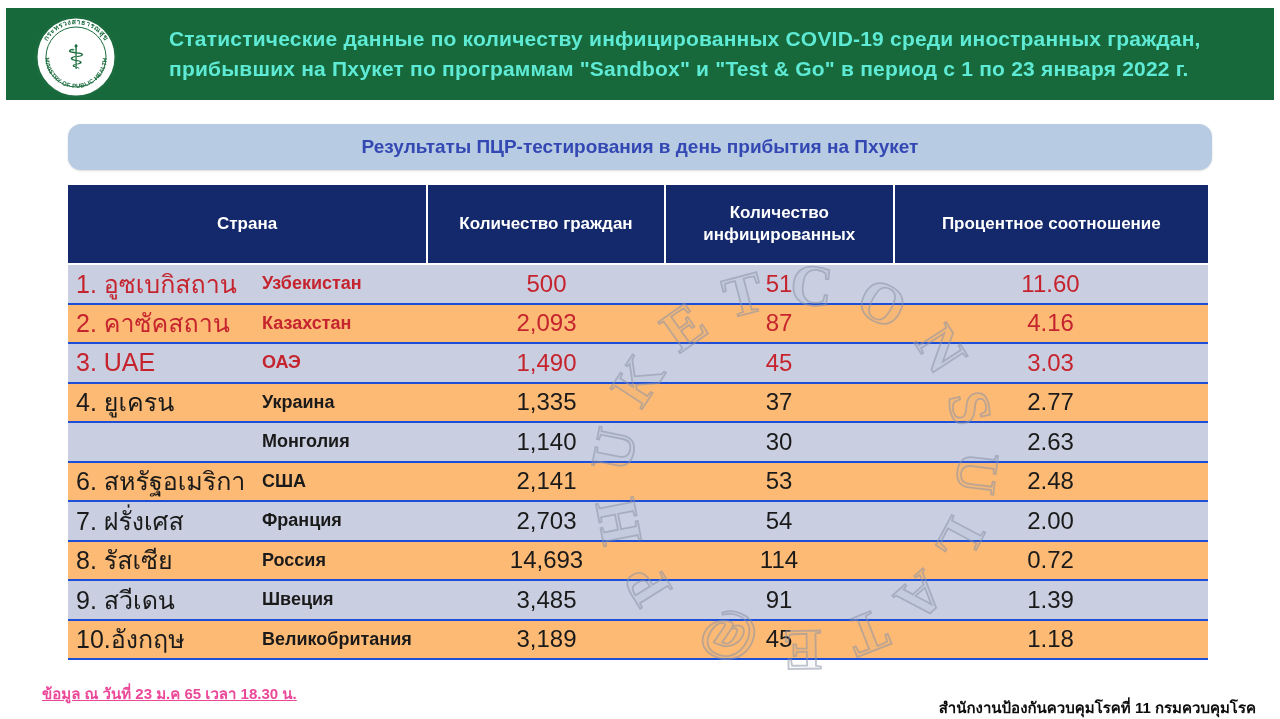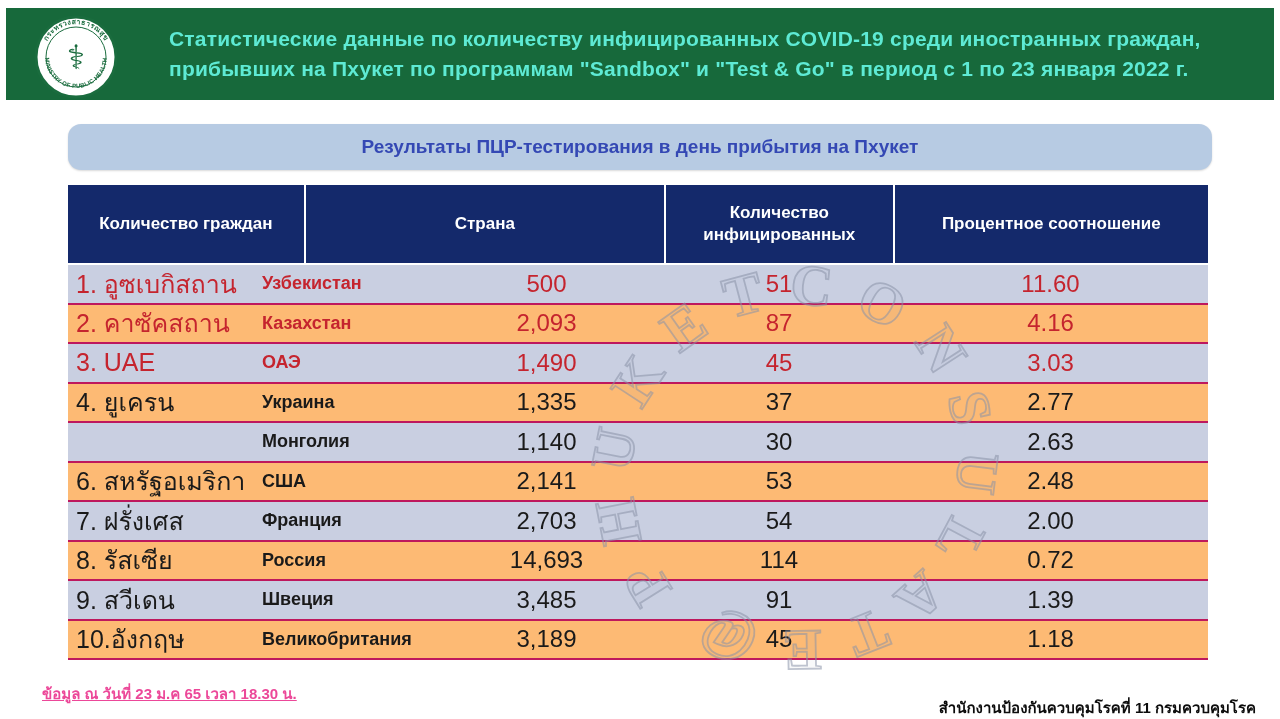--- a/index.html
+++ b/index.html
@@ -19,21 +19,21 @@
           box-shadow:0 1px 2px rgba(0,0,0,.15);}
   .banner span{color:#3448b4;font-weight:bold;font-size:19px;}
 
   
   .tbl{position:absolute;left:68px;top:185px;width:1140px;}
   .thead{display:flex;height:78px;background:#14296b;color:#fff;font-weight:bold;font-size:17px;}
   .thead .hcell{display:flex;align-items:center;justify-content:center;text-align:center;line-height:22px;}
   .thead .hcell:not(:last-child){border-right:2px solid #ffffff;}
   .w1{width:360px;} .w2{width:237px;} .w3{width:228px;} .w4{width:315px;}
   .tbody{margin-top:2px;}
-  .trow{display:flex;height:37.5px;border-bottom:2px solid #be185d;color:#1a1a1a;}
+  .trow{display:flex;height:37.5px;border-bottom:2px solid #1d4ed8;color:#1a1a1a;}
   .trow.odd{background:#c9cfe1;}
   .trow.even{background:#fdba74;}
   .trow.red{color:#c5242e;}
   .cell{display:flex;align-items:center;justify-content:center;font-size:24px;}
   .cell.c1{justify-content:flex-start;position:relative;font-size:25px;}
   .thname{padding-left:8px;white-space:nowrap;}
   .runame{position:absolute;left:194px;font-size:18px;font-weight:bold;white-space:nowrap;}
 
   
   .wm{position:absolute;left:0;top:0;pointer-events:none;opacity:.55;}
@@ -75,25 +75,25 @@
       <div>прибывших на Пхукет по программам "Sandbox" и "Test &amp; Go" в период с 1 по 23 января 2022 г.</div>
     </div>
   </header>
 
   <div class="banner">
     <span>Результаты ПЦР-тестирования в день прибытия на Пхукет</span>
   </div>
 
   <div class="tbl">
     <div class="thead">
+      <div class="hcell w1">
+          <span>Страна</span>
+        </div>
       <div class="hcell w2">
           <span>Количество граждан</span>
-        </div>
-      <div class="hcell w1">
-          <span>Страна</span>
         </div>
       <div class="hcell w3">
           <span>Количество инфицированных</span>
         </div>
       <div class="hcell w4">
           <span>Процентное соотношение</span>
         </div>
     </div>
     <div class="tbody" id="tbody">
         <div class="trow odd red">

